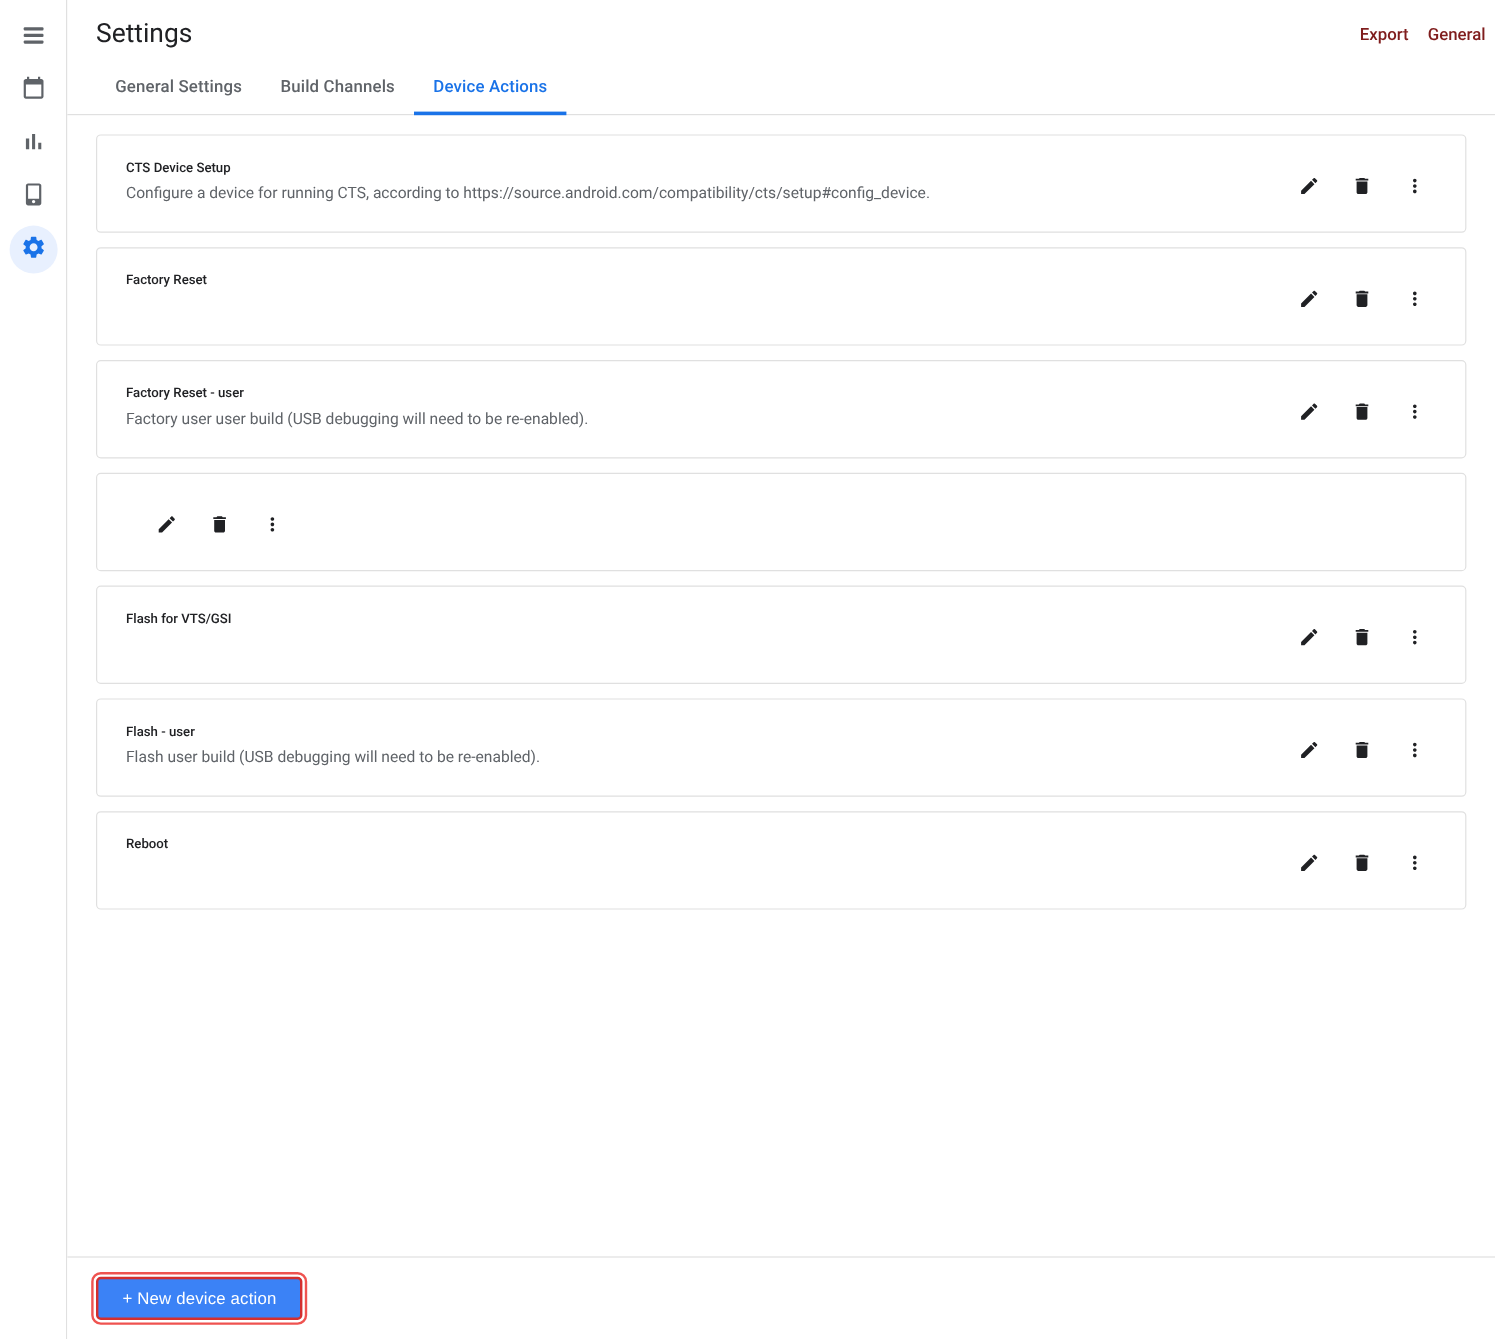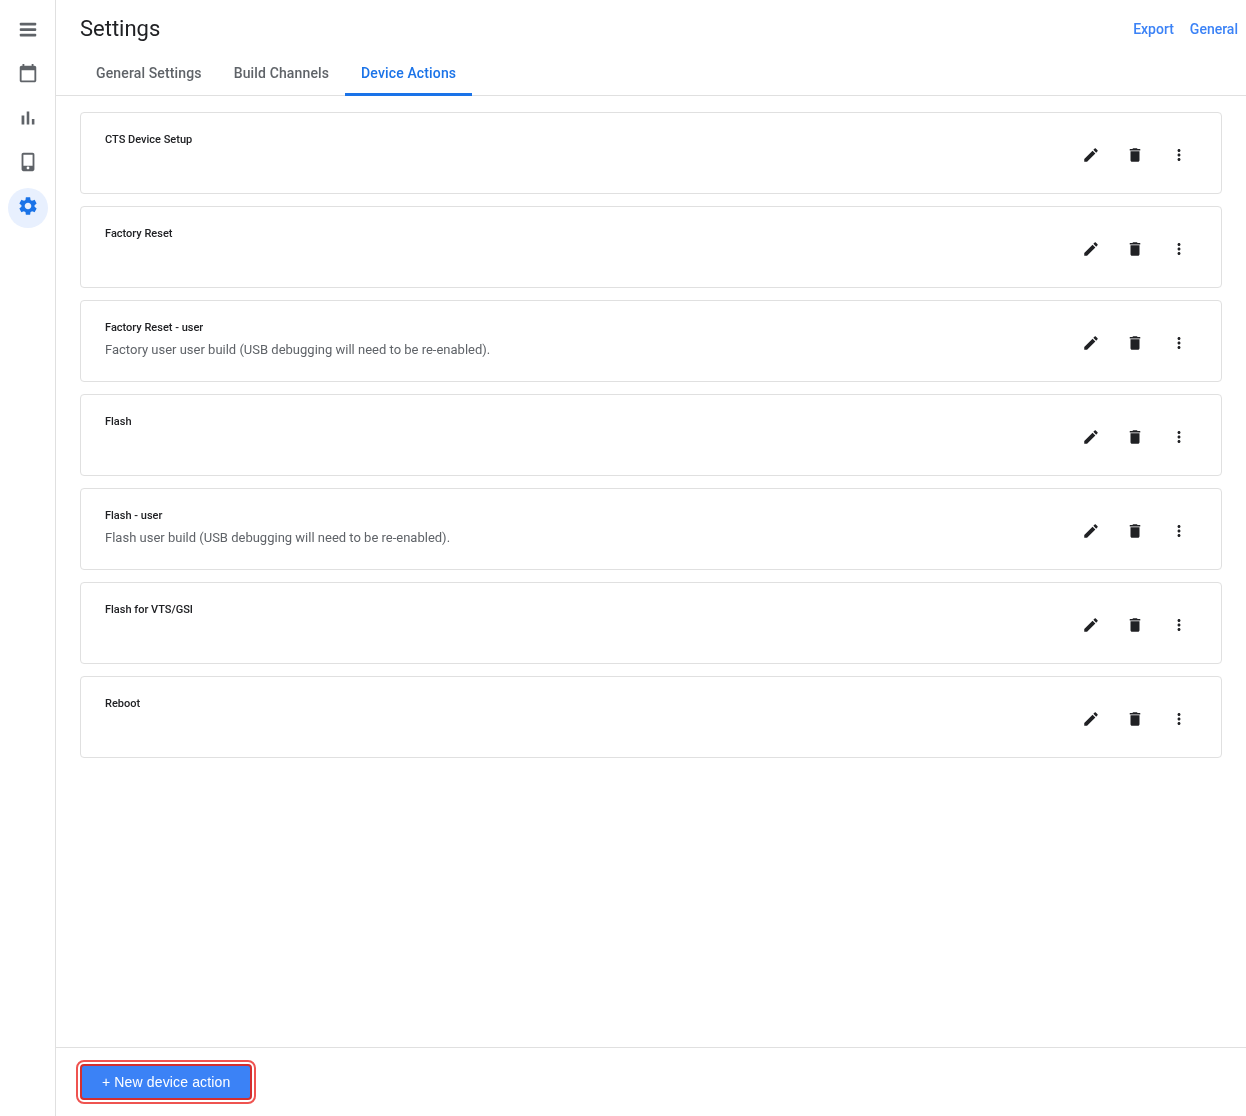--- a/index.html
+++ b/index.html
@@ -48,21 +48,21 @@
     .header-title {
       font-size: 22px;
       font-weight: 400;
       color: #202124;
     }
     .header-actions {
       display: flex;
       gap: 16px;
     }
     .header-link {
-      color: #3b82f6;
+      color: #7f1d1d;
       font-size: 14px;
       cursor: pointer;
       text-decoration: none;
       font-weight: 500;
     }
 
     
     .tabs {
       display: flex;
       padding: 0 24px;
@@ -225,20 +225,21 @@
     </div>
     <div class="tab active">
       <span>Device Actions</span>
     </div>
   </div>
 
   <div class="content" id="actions-container">
   <div class="action-card">
         <div class="action-card-content">
           <div class="action-card-title">CTS Device Setup</div>
+          <div class="action-card-desc">Configure a device for running CTS, according to https://source.android.com/compatibility/cts/setup#config_device.</div>
         </div>
         <div class="action-card-actions">
           <button class="icon-btn" title="Edit">
             <svg width="18" height="18" viewBox="0 0 24 24" fill="#202124">
               <path d="M3 17.25V21h3.75L17.81 9.94l-3.75-3.75L3 17.25zM20.71 7.04c.39-.39.39-1.02 0-1.41l-2.34-2.34c-.39-.39-1.02-.39-1.41 0l-1.83 1.83 3.75 3.75 1.83-1.83z"></path>
             </svg>
           </button>
           <button class="icon-btn" title="Delete">
             <svg width="18" height="18" viewBox="0 0 24 24" fill="#202124">
               <path d="M6 19c0 1.1.9 2 2 2h8c1.1 0 2-.9 2-2V7H6v12zM19 4h-3.5l-1-1h-5l-1 1H5v2h14V4z"></path>
@@ -290,22 +291,41 @@
             </svg>
           </button>
           <button class="icon-btn" title="More options">
             <svg width="18" height="18" viewBox="0 0 24 24" fill="#202124">
               <path d="M12 8c1.1 0 2-.9 2-2s-.9-2-2-2-2 .9-2 2 .9 2 2 2zm0 2c-1.1 0-2 .9-2 2s.9 2 2 2 2-.9 2-2-.9-2-2-2zm0 6c-1.1 0-2 .9-2 2s.9 2 2 2 2-.9 2-2-.9-2-2-2z"></path>
             </svg>
           </button>
         </div>
       </div>
       <div class="action-card">
-        <div class="action-card-content">
-          <div class="action-card-title">Flash</div>
+        <div class="action-card-actions">
+          <button class="icon-btn" title="Edit">
+            <svg width="18" height="18" viewBox="0 0 24 24" fill="#202124">
+              <path d="M3 17.25V21h3.75L17.81 9.94l-3.75-3.75L3 17.25zM20.71 7.04c.39-.39.39-1.02 0-1.41l-2.34-2.34c-.39-.39-1.02-.39-1.41 0l-1.83 1.83 3.75 3.75 1.83-1.83z"></path>
+            </svg>
+          </button>
+          <button class="icon-btn" title="Delete">
+            <svg width="18" height="18" viewBox="0 0 24 24" fill="#202124">
+              <path d="M6 19c0 1.1.9 2 2 2h8c1.1 0 2-.9 2-2V7H6v12zM19 4h-3.5l-1-1h-5l-1 1H5v2h14V4z"></path>
+            </svg>
+          </button>
+          <button class="icon-btn" title="More options">
+            <svg width="18" height="18" viewBox="0 0 24 24" fill="#202124">
+              <path d="M12 8c1.1 0 2-.9 2-2s-.9-2-2-2-2 .9-2 2 .9 2 2 2zm0 2c-1.1 0-2 .9-2 2s.9 2 2 2 2-.9 2-2-.9-2-2-2zm0 6c-1.1 0-2 .9-2 2s.9 2 2 2 2-.9 2-2-.9-2-2-2z"></path>
+            </svg>
+          </button>
+        </div>
+      </div>
+      <div class="action-card">
+        <div class="action-card-content">
+          <div class="action-card-title">Flash for VTS/GSI</div>
         </div>
         <div class="action-card-actions">
           <button class="icon-btn" title="Edit">
             <svg width="18" height="18" viewBox="0 0 24 24" fill="#202124">
               <path d="M3 17.25V21h3.75L17.81 9.94l-3.75-3.75L3 17.25zM20.71 7.04c.39-.39.39-1.02 0-1.41l-2.34-2.34c-.39-.39-1.02-.39-1.41 0l-1.83 1.83 3.75 3.75 1.83-1.83z"></path>
             </svg>
           </button>
           <button class="icon-btn" title="Delete">
             <svg width="18" height="18" viewBox="0 0 24 24" fill="#202124">
               <path d="M6 19c0 1.1.9 2 2 2h8c1.1 0 2-.9 2-2V7H6v12zM19 4h-3.5l-1-1h-5l-1 1H5v2h14V4z"></path>
@@ -336,42 +356,20 @@
           </button>
           <button class="icon-btn" title="More options">
             <svg width="18" height="18" viewBox="0 0 24 24" fill="#202124">
               <path d="M12 8c1.1 0 2-.9 2-2s-.9-2-2-2-2 .9-2 2 .9 2 2 2zm0 2c-1.1 0-2 .9-2 2s.9 2 2 2 2-.9 2-2-.9-2-2-2zm0 6c-1.1 0-2 .9-2 2s.9 2 2 2 2-.9 2-2-.9-2-2-2z"></path>
             </svg>
           </button>
         </div>
       </div>
       <div class="action-card">
         <div class="action-card-content">
-          <div class="action-card-title">Flash for VTS/GSI</div>
-        </div>
-        <div class="action-card-actions">
-          <button class="icon-btn" title="Edit">
-            <svg width="18" height="18" viewBox="0 0 24 24" fill="#202124">
-              <path d="M3 17.25V21h3.75L17.81 9.94l-3.75-3.75L3 17.25zM20.71 7.04c.39-.39.39-1.02 0-1.41l-2.34-2.34c-.39-.39-1.02-.39-1.41 0l-1.83 1.83 3.75 3.75 1.83-1.83z"></path>
-            </svg>
-          </button>
-          <button class="icon-btn" title="Delete">
-            <svg width="18" height="18" viewBox="0 0 24 24" fill="#202124">
-              <path d="M6 19c0 1.1.9 2 2 2h8c1.1 0 2-.9 2-2V7H6v12zM19 4h-3.5l-1-1h-5l-1 1H5v2h14V4z"></path>
-            </svg>
-          </button>
-          <button class="icon-btn" title="More options">
-            <svg width="18" height="18" viewBox="0 0 24 24" fill="#202124">
-              <path d="M12 8c1.1 0 2-.9 2-2s-.9-2-2-2-2 .9-2 2 .9 2 2 2zm0 2c-1.1 0-2 .9-2 2s.9 2 2 2 2-.9 2-2-.9-2-2-2zm0 6c-1.1 0-2 .9-2 2s.9 2 2 2 2-.9 2-2-.9-2-2-2z"></path>
-            </svg>
-          </button>
-        </div>
-      </div>
-      <div class="action-card">
-        <div class="action-card-content">
           <div class="action-card-title">Reboot</div>
         </div>
         <div class="action-card-actions">
           <button class="icon-btn" title="Edit">
             <svg width="18" height="18" viewBox="0 0 24 24" fill="#202124">
               <path d="M3 17.25V21h3.75L17.81 9.94l-3.75-3.75L3 17.25zM20.71 7.04c.39-.39.39-1.02 0-1.41l-2.34-2.34c-.39-.39-1.02-.39-1.41 0l-1.83 1.83 3.75 3.75 1.83-1.83z"></path>
             </svg>
           </button>
           <button class="icon-btn" title="Delete">
             <svg width="18" height="18" viewBox="0 0 24 24" fill="#202124">

